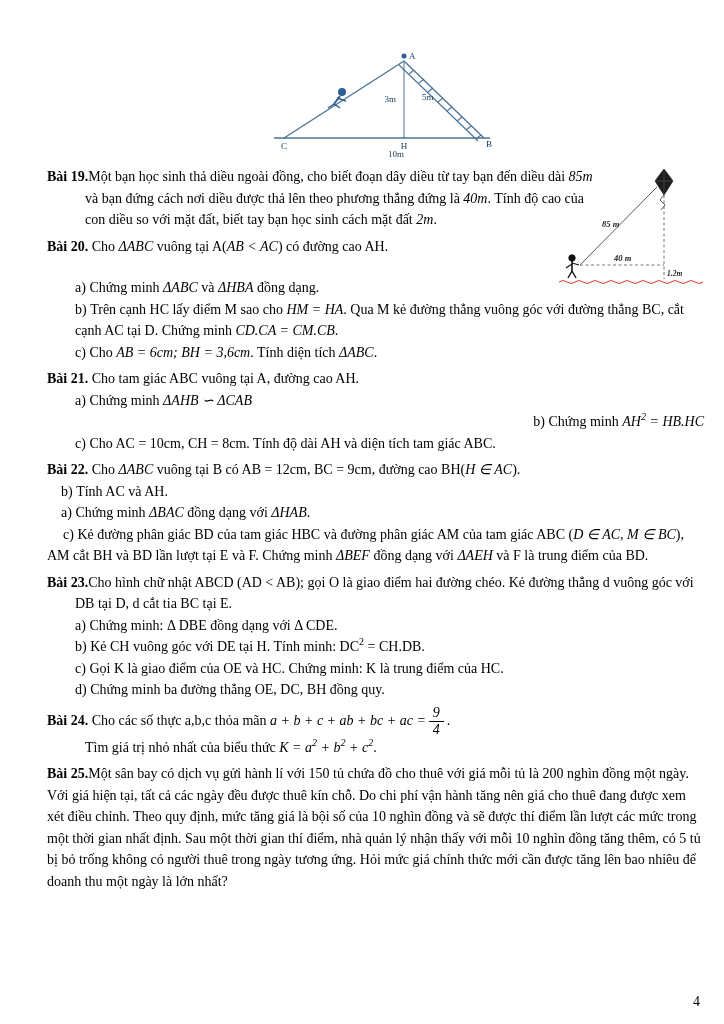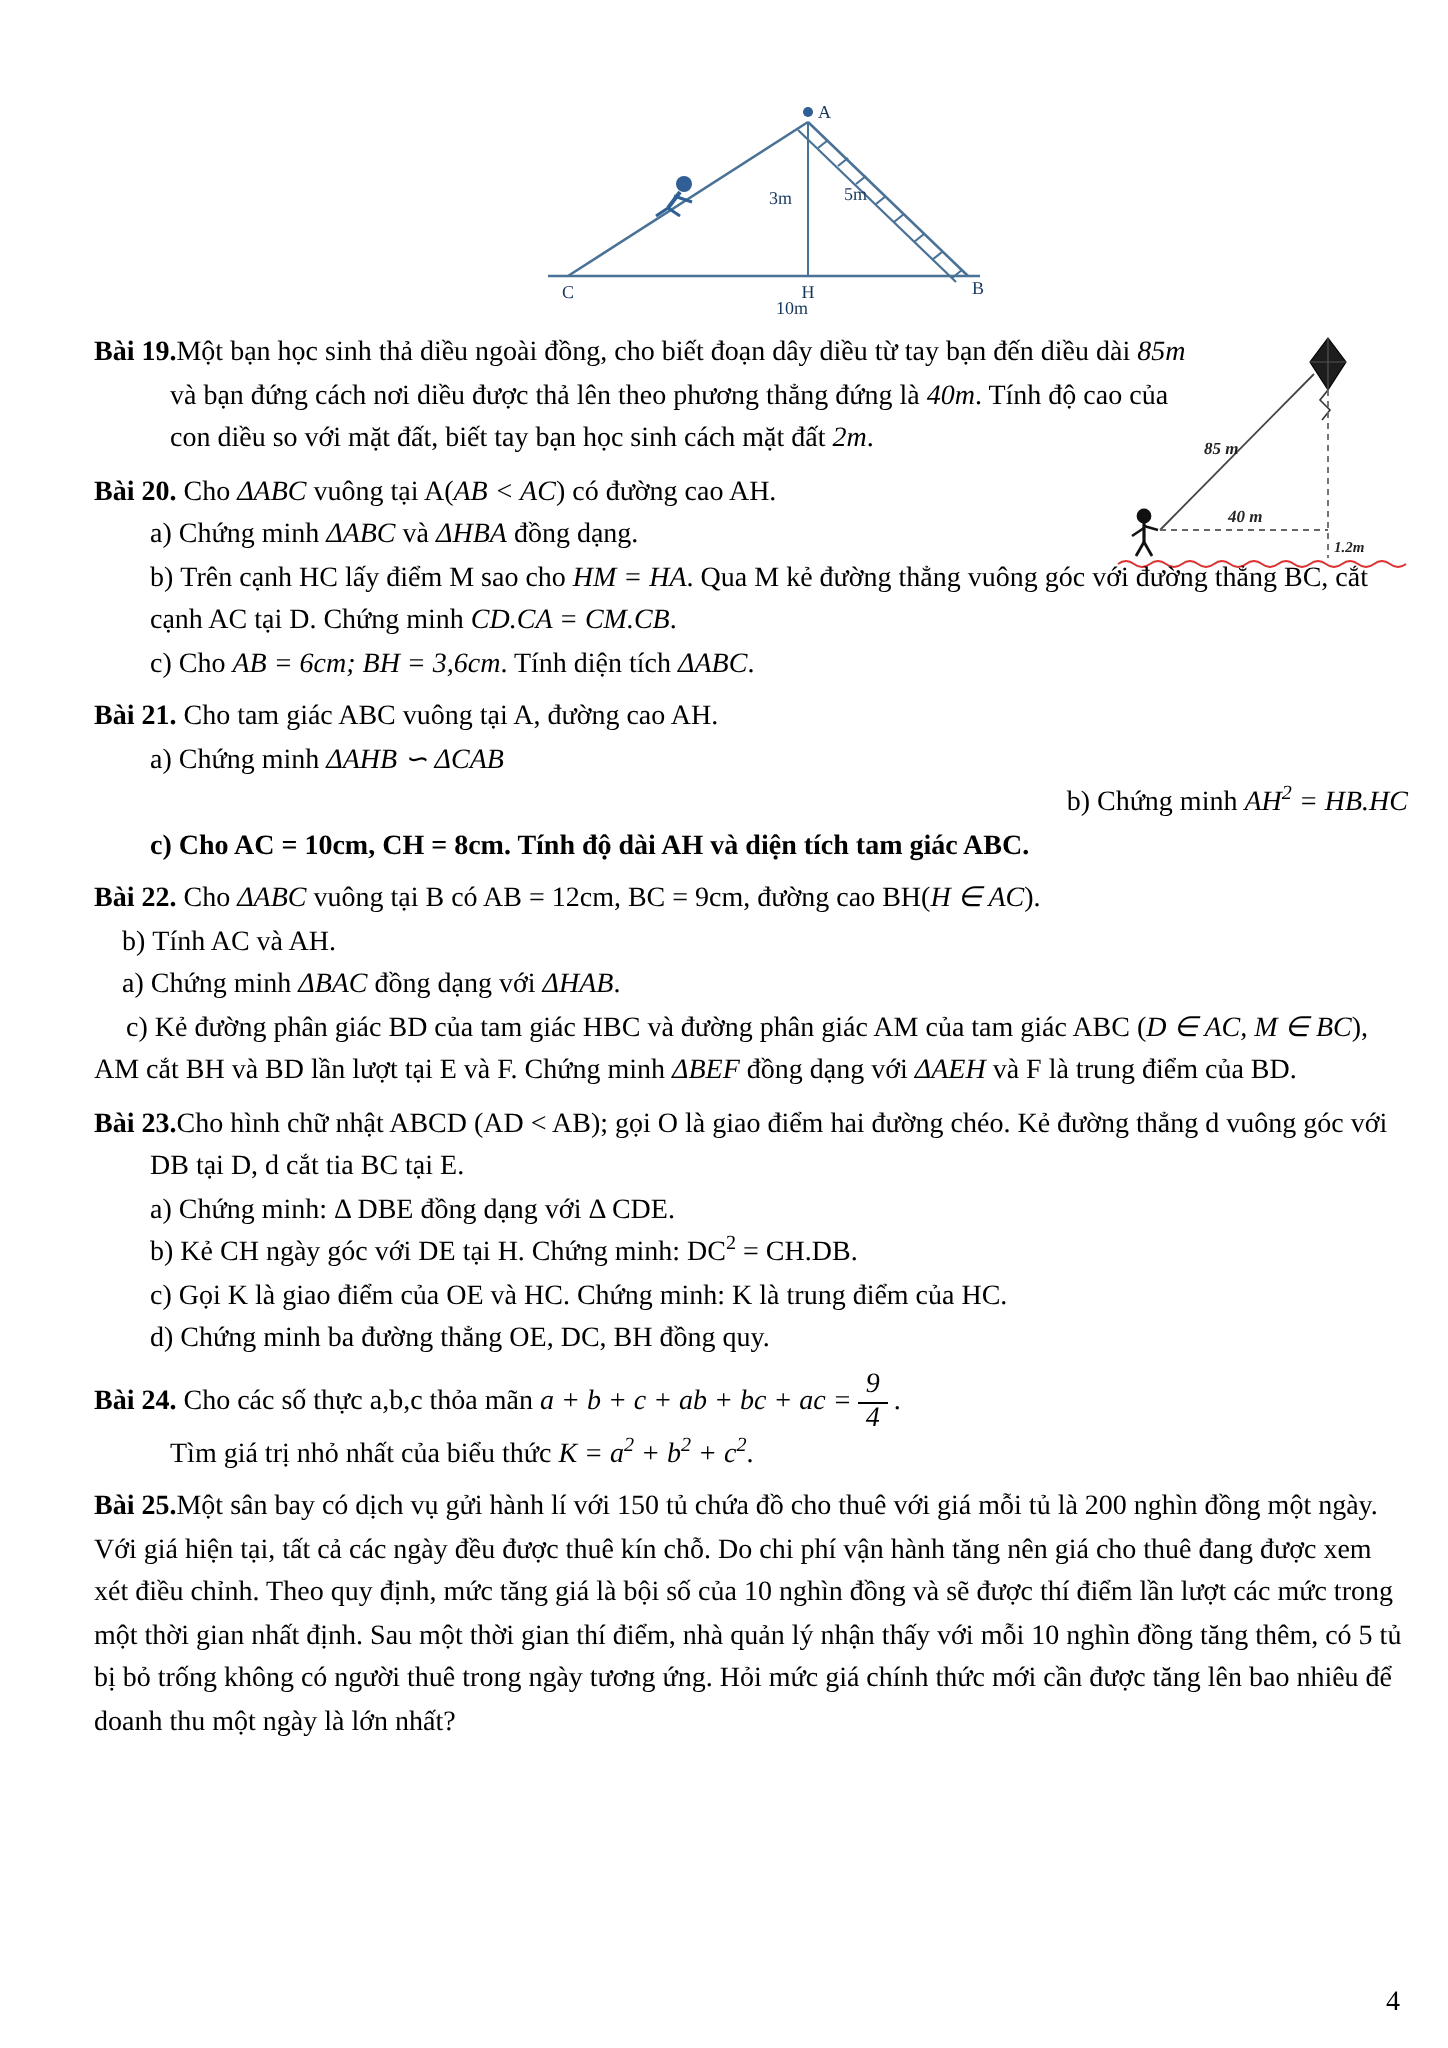--- a/index.html
+++ b/index.html
@@ -92,40 +92,40 @@
       </g>
     </svg>
   </div>
 
   <div class="content">
       <div class="problem">
         <div class="line intro" style="padding-left: 38px; text-indent: -38px; max-width: 508px;"><span class="plabel">Bài 19.</span><span>Một bạn học sinh thả diều ngoài đồng, cho biết đoạn dây diều từ tay bạn đến diều dài </span><span class="it">85m</span><span> và bạn đứng cách nơi diều được thả lên theo phương thẳng đứng là </span><span class="it">40m</span><span>. Tính độ cao của con diều so với mặt đất, biết tay bạn học sinh cách mặt đất </span><span class="it">2m</span><span>.</span></div>
       </div>
       <div class="problem">
         <div class="line intro"><span class="plabel">Bài 20.</span><span> Cho </span><span class="it">ΔABC</span><span> vuông tại A(</span><span class="it">AB &lt; AC</span><span>) có đường cao AH.</span></div>
-        <div class="line item" style="padding-left: 28px;"><span class="marker">a)&nbsp;</span><span>Chứng minh </span><span class="it">ΔABC</span><span> và </span><span class="it">ΔHBA</span><span> đồng dạng.</span></div>
+        <div class="line item" style="padding-left: 28px; margin-top: 20px;"><span class="marker">a)&nbsp;</span><span>Chứng minh </span><span class="it">ΔABC</span><span> và </span><span class="it">ΔHBA</span><span> đồng dạng.</span></div>
         <div class="line item" style="padding-left: 28px;"><span class="marker">b)&nbsp;</span><span>Trên cạnh HC lấy điểm M sao cho </span><span class="it">HM = HA</span><span>. Qua M kẻ đường thẳng vuông góc với đường thẳng BC, cắt cạnh AC tại D. Chứng minh </span><span class="it">CD.CA = CM.CB</span><span>.</span></div>
         <div class="line item" style="padding-left: 28px;"><span class="marker">c)&nbsp;</span><span>Cho </span><span class="it">AB = 6cm; BH = 3,6cm</span><span>. Tính diện tích </span><span class="it">ΔABC</span><span>.</span></div>
       </div>
       <div class="problem">
         <div class="line intro"><span class="plabel">Bài 21.</span><span> Cho tam giác ABC vuông tại A, đường cao AH.</span></div>
         <div class="line item" style="padding-left: 28px;"><span class="marker">a)&nbsp;</span><span>Chứng minh </span><span class="it">ΔAHB ∽ ΔCAB</span></div>
         <div class="line item" style="padding-left: 28px; text-align: right;"><span class="marker">b)&nbsp;</span><span>Chứng minh </span><span class="it">AH</span><sup class="it">2</sup><span class="it"> = HB.HC</span></div>
-        <div class="line item" style="padding-left: 28px; font-weight: bold;"><span class="marker">c)&nbsp;</span><span>Cho AC = 10cm, CH = 8cm. Tính độ dài AH và diện tích tam giác ABC.</span></div>
+        <div class="line item" style="padding-left: 28px;"><span class="marker">c)&nbsp;</span><span>Cho AC = 10cm, CH = 8cm. Tính độ dài AH và diện tích tam giác ABC.</span></div>
       </div>
       <div class="problem">
         <div class="line intro"><span class="plabel">Bài 22.</span><span> Cho </span><span class="it">ΔABC</span><span> vuông tại B có AB = 12cm, BC = 9cm, đường cao BH(</span><span class="it">H ∈ AC</span><span>).</span></div>
         <div class="line item" style="padding-left: 14px;"><span class="marker">b)&nbsp;</span><span>Tính AC và AH.</span></div>
         <div class="line item" style="padding-left: 14px;"><span class="marker">a)&nbsp;</span><span>Chứng minh </span><span class="it">ΔBAC</span><span> đồng dạng với </span><span class="it">ΔHAB</span><span>.</span></div>
         <div class="line item" style="padding-left: 0px; text-indent: 16px;"><span class="marker">c)&nbsp;</span><span>Kẻ đường phân giác BD của tam giác HBC và đường phân giác AM của tam giác ABC (</span><span class="it">D ∈ AC, M ∈ BC</span><span>), AM cắt BH và BD lần lượt tại E và F. Chứng minh </span><span class="it">ΔBEF</span><span> đồng dạng với </span><span class="it">ΔAEH</span><span> và F là trung điểm của BD.</span></div>
       </div>
       <div class="problem">
         <div class="line intro" style="padding-left: 28px; text-indent: -28px;"><span class="plabel">Bài 23.</span><span>Cho hình chữ nhật ABCD (AD &lt; AB); gọi O là giao điểm hai đường chéo. Kẻ đường thẳng d vuông góc với DB tại D, d cắt tia BC tại E.</span></div>
         <div class="line item" style="padding-left: 28px;"><span class="marker">a)&nbsp;</span><span>Chứng minh: Δ DBE đồng dạng với Δ CDE.</span></div>
-        <div class="line item" style="padding-left: 28px;"><span class="marker">b)&nbsp;</span><span>Kẻ CH ngày góc với DE tại H. Chứng minh: DC</span><sup>2</sup><span> = CH.DB.</span></div>
+        <div class="line item" style="padding-left: 28px;"><span class="marker">b)&nbsp;</span><span>Kẻ CH vuông góc với DE tại H. Tính minh: DC</span><sup>2</sup><span> = CH.DB.</span></div>
         <div class="line item" style="padding-left: 28px;"><span class="marker">c)&nbsp;</span><span>Gọi K là giao điểm của OE và HC. Chứng minh: K là trung điểm của HC.</span></div>
         <div class="line item" style="padding-left: 28px;"><span class="marker">d)&nbsp;</span><span>Chứng minh ba đường thẳng OE, DC, BH đồng quy.</span></div>
       </div>
       <div class="problem">
         <div class="line intro"><span class="plabel">Bài 24.</span><span> Cho các số thực a,b,c thỏa mãn </span><span class="it">a + b + c + ab + bc + ac =</span><span class="frac"><span class="fn">9</span><span class="fd">4</span></span><span>.</span></div>
         <div class="line cont" style="padding-left: 38px;"><span>Tìm giá trị nhỏ nhất của biểu thức </span><span class="it">K = a</span><sup class="it">2</sup><span class="it"> + b</span><sup class="it">2</sup><span class="it"> + c</span><sup class="it">2</sup><span>.</span></div>
       </div>
       <div class="problem">
         <div class="line intro"><span class="plabel">Bài 25.</span><span>Một sân bay có dịch vụ gửi hành lí với 150 tủ chứa đồ cho thuê với giá mỗi tủ là 200 nghìn đồng một ngày. Với giá hiện tại, tất cả các ngày đều được thuê kín chỗ. Do chi phí vận hành tăng nên giá cho thuê đang được xem xét điều chỉnh. Theo quy định, mức tăng giá là bội số của 10 nghìn đồng và sẽ được thí điểm lần lượt các mức trong một thời gian nhất định. Sau một thời gian thí điểm, nhà quản lý nhận thấy với mỗi 10 nghìn đồng tăng thêm, có 5 tủ bị bỏ trống không có người thuê trong ngày tương ứng. Hỏi mức giá chính thức mới cần được tăng lên bao nhiêu để doanh thu một ngày là lớn nhất?</span></div>
       </div>

